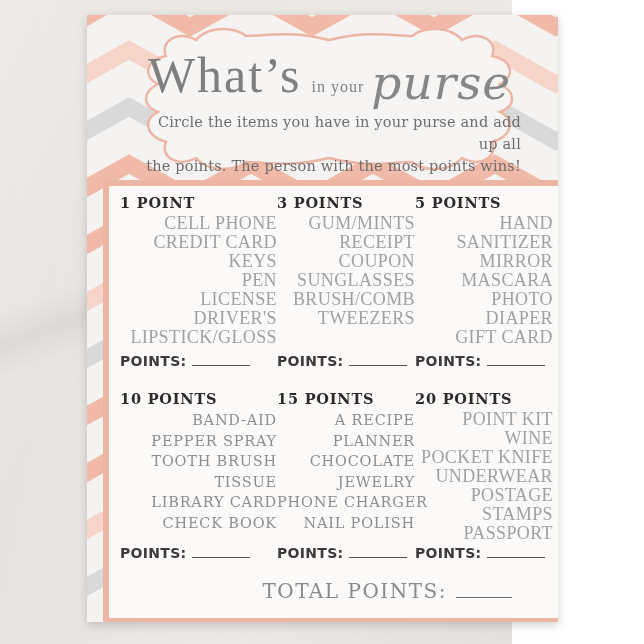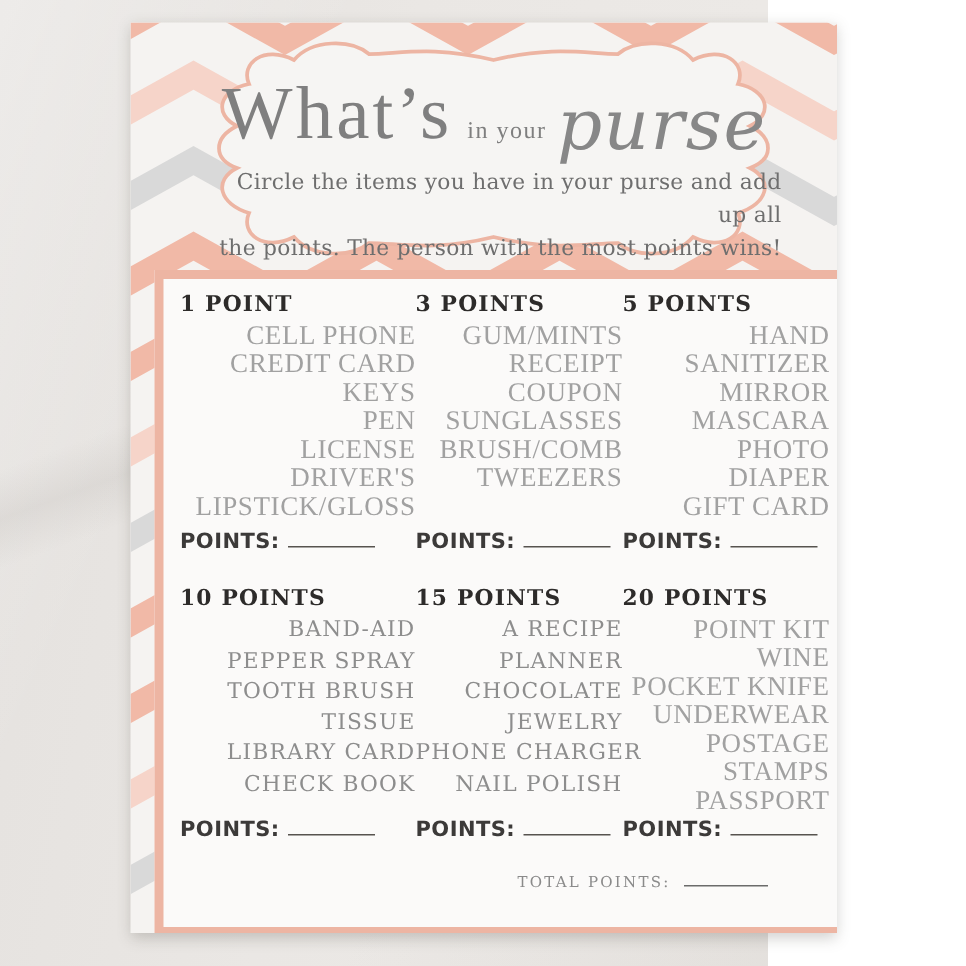--- a/index.html
+++ b/index.html
@@ -88,21 +88,21 @@
   }
   .blank{
     display:inline-block;width:58px;height:11px;
     border-bottom:1.6px solid #57534f;margin-left:6px;
   }
   .total-row{
     display:flex;justify-content:flex-end;align-items:baseline;
     padding:13px 49px 0 0;
   }
   .total-label{
-    font-family:"DejaVu Serif", serif;font-size:10px;color:var(--total-gray);
+    font-family:"DejaVu Serif", serif;font-size:20px;color:var(--total-gray);
     letter-spacing:1.5px;
     text-align:right;
   }
   .total-blank{width:56px;border-bottom:1.6px solid #6b6b6b;margin-left:9px;}
 </style>
 </head>
 <body>
 
 <div class="stage">
   <div class="card">

